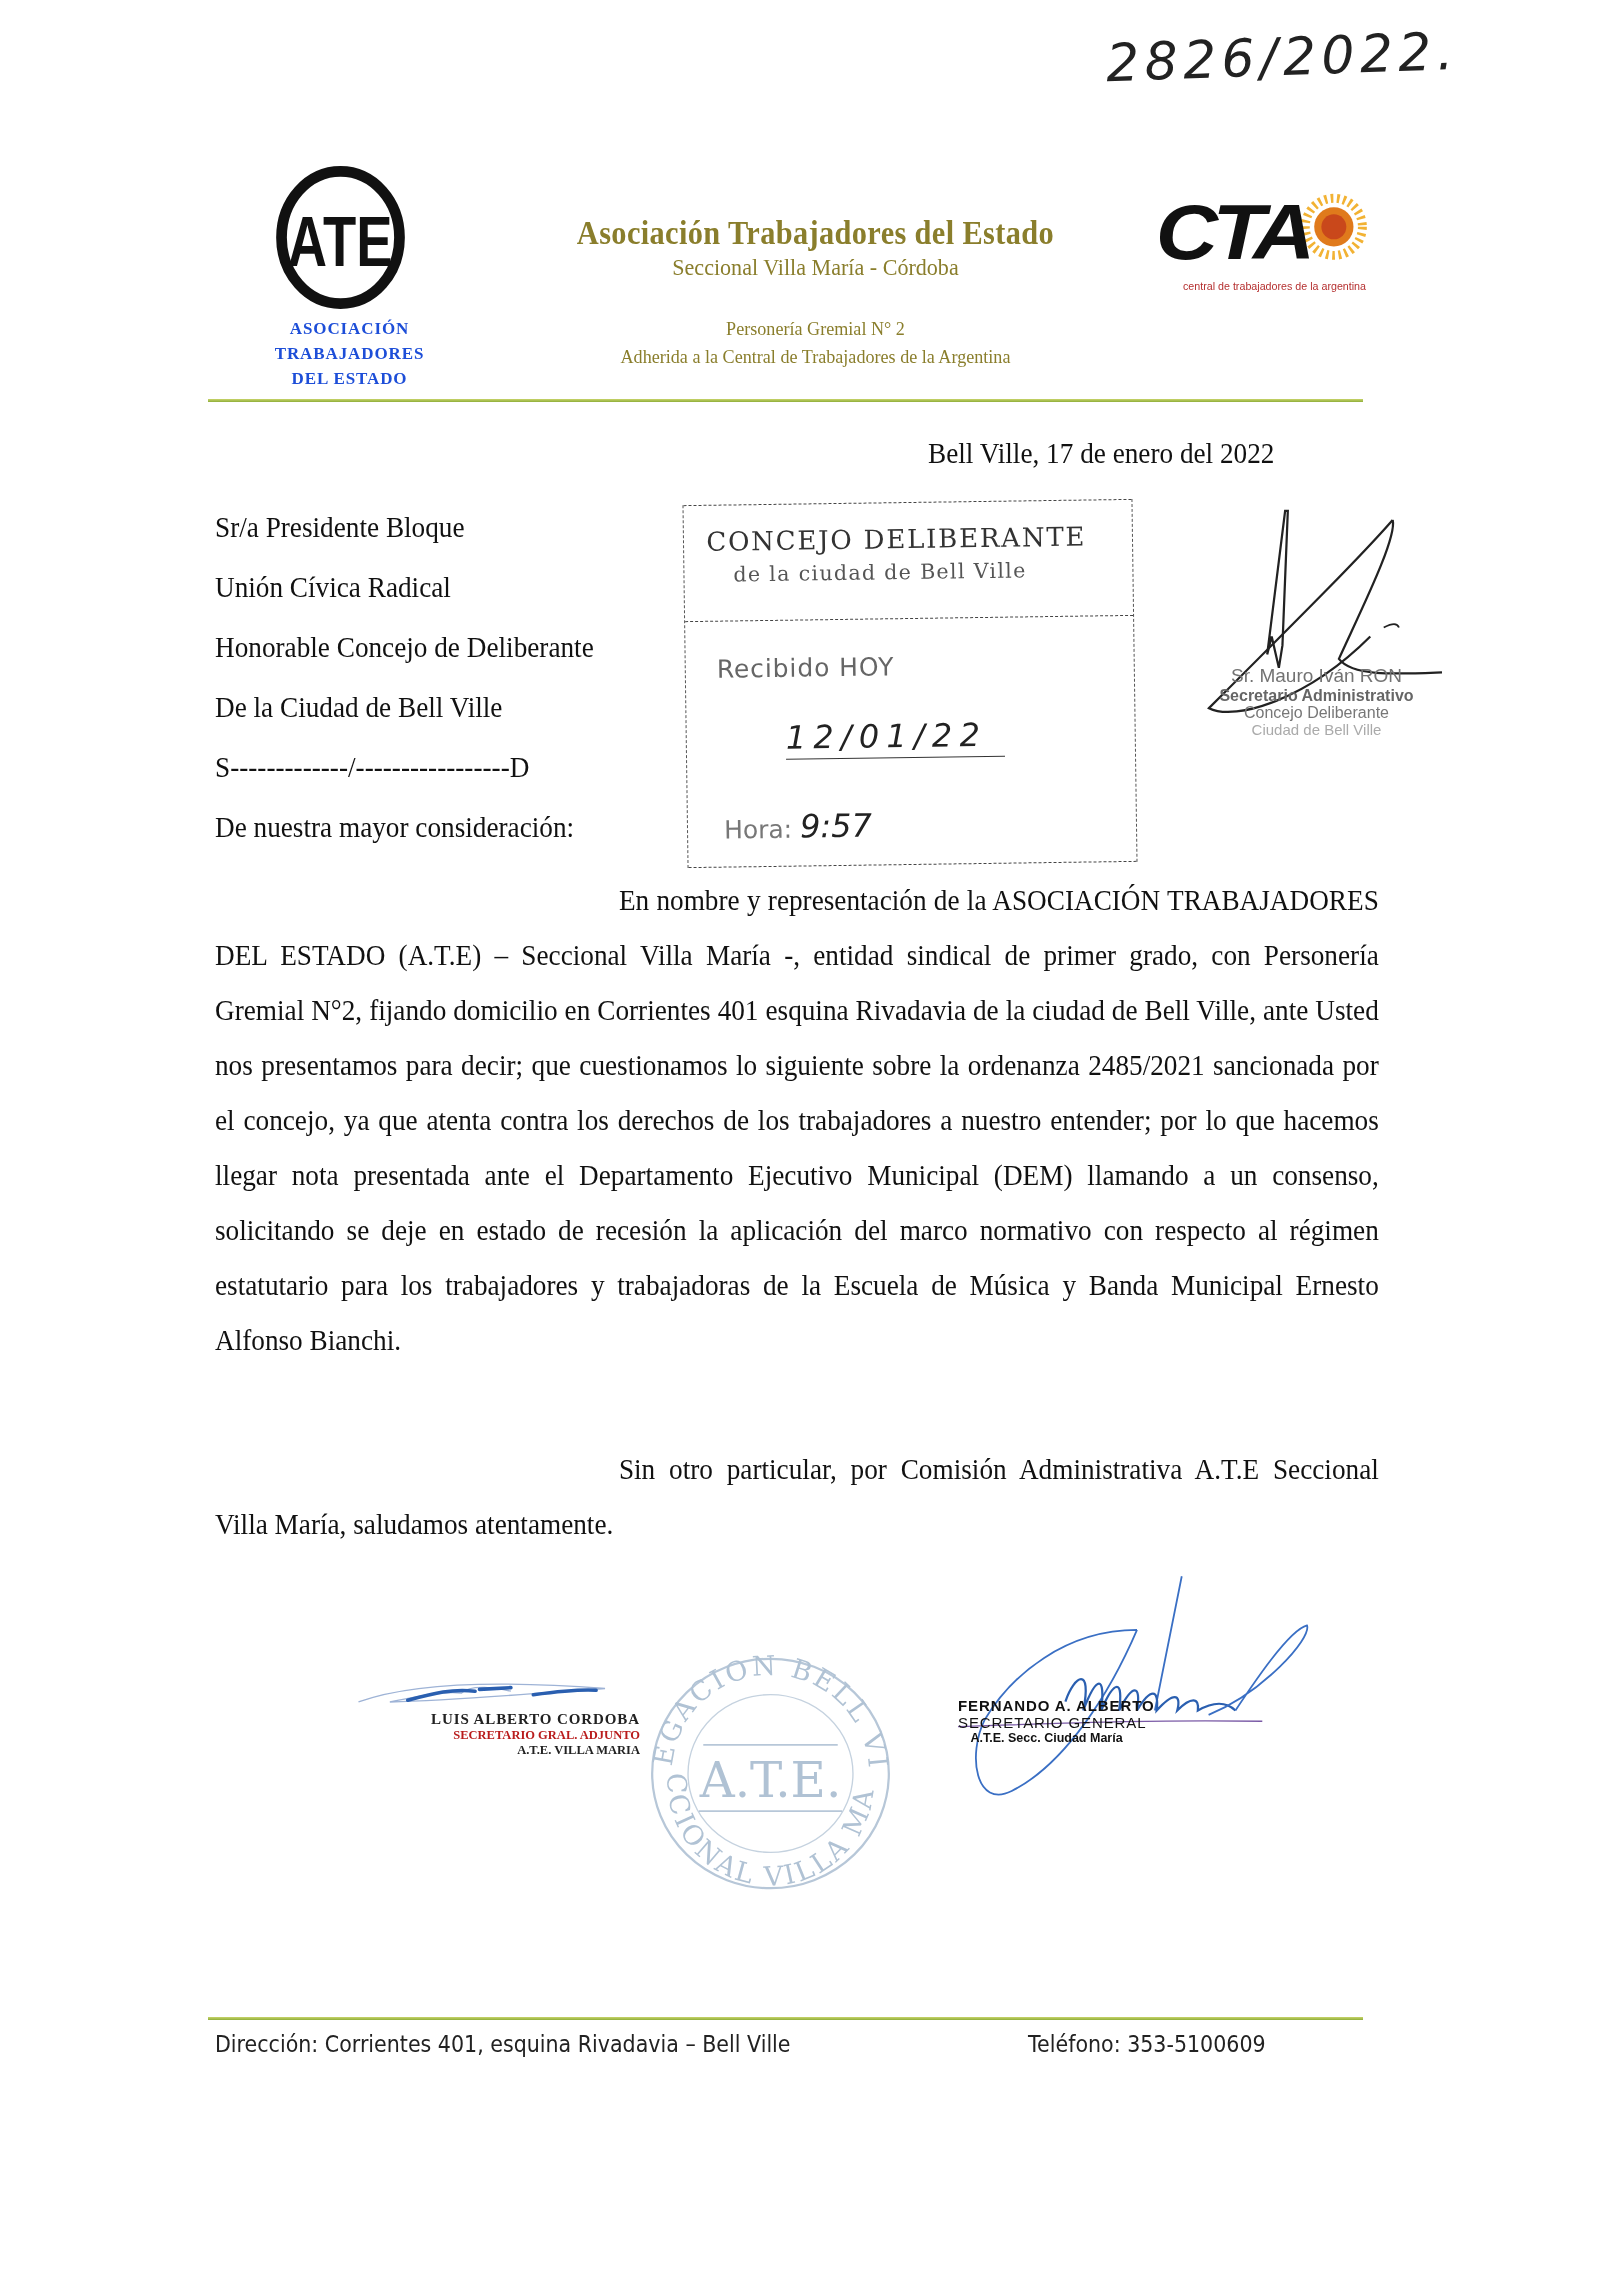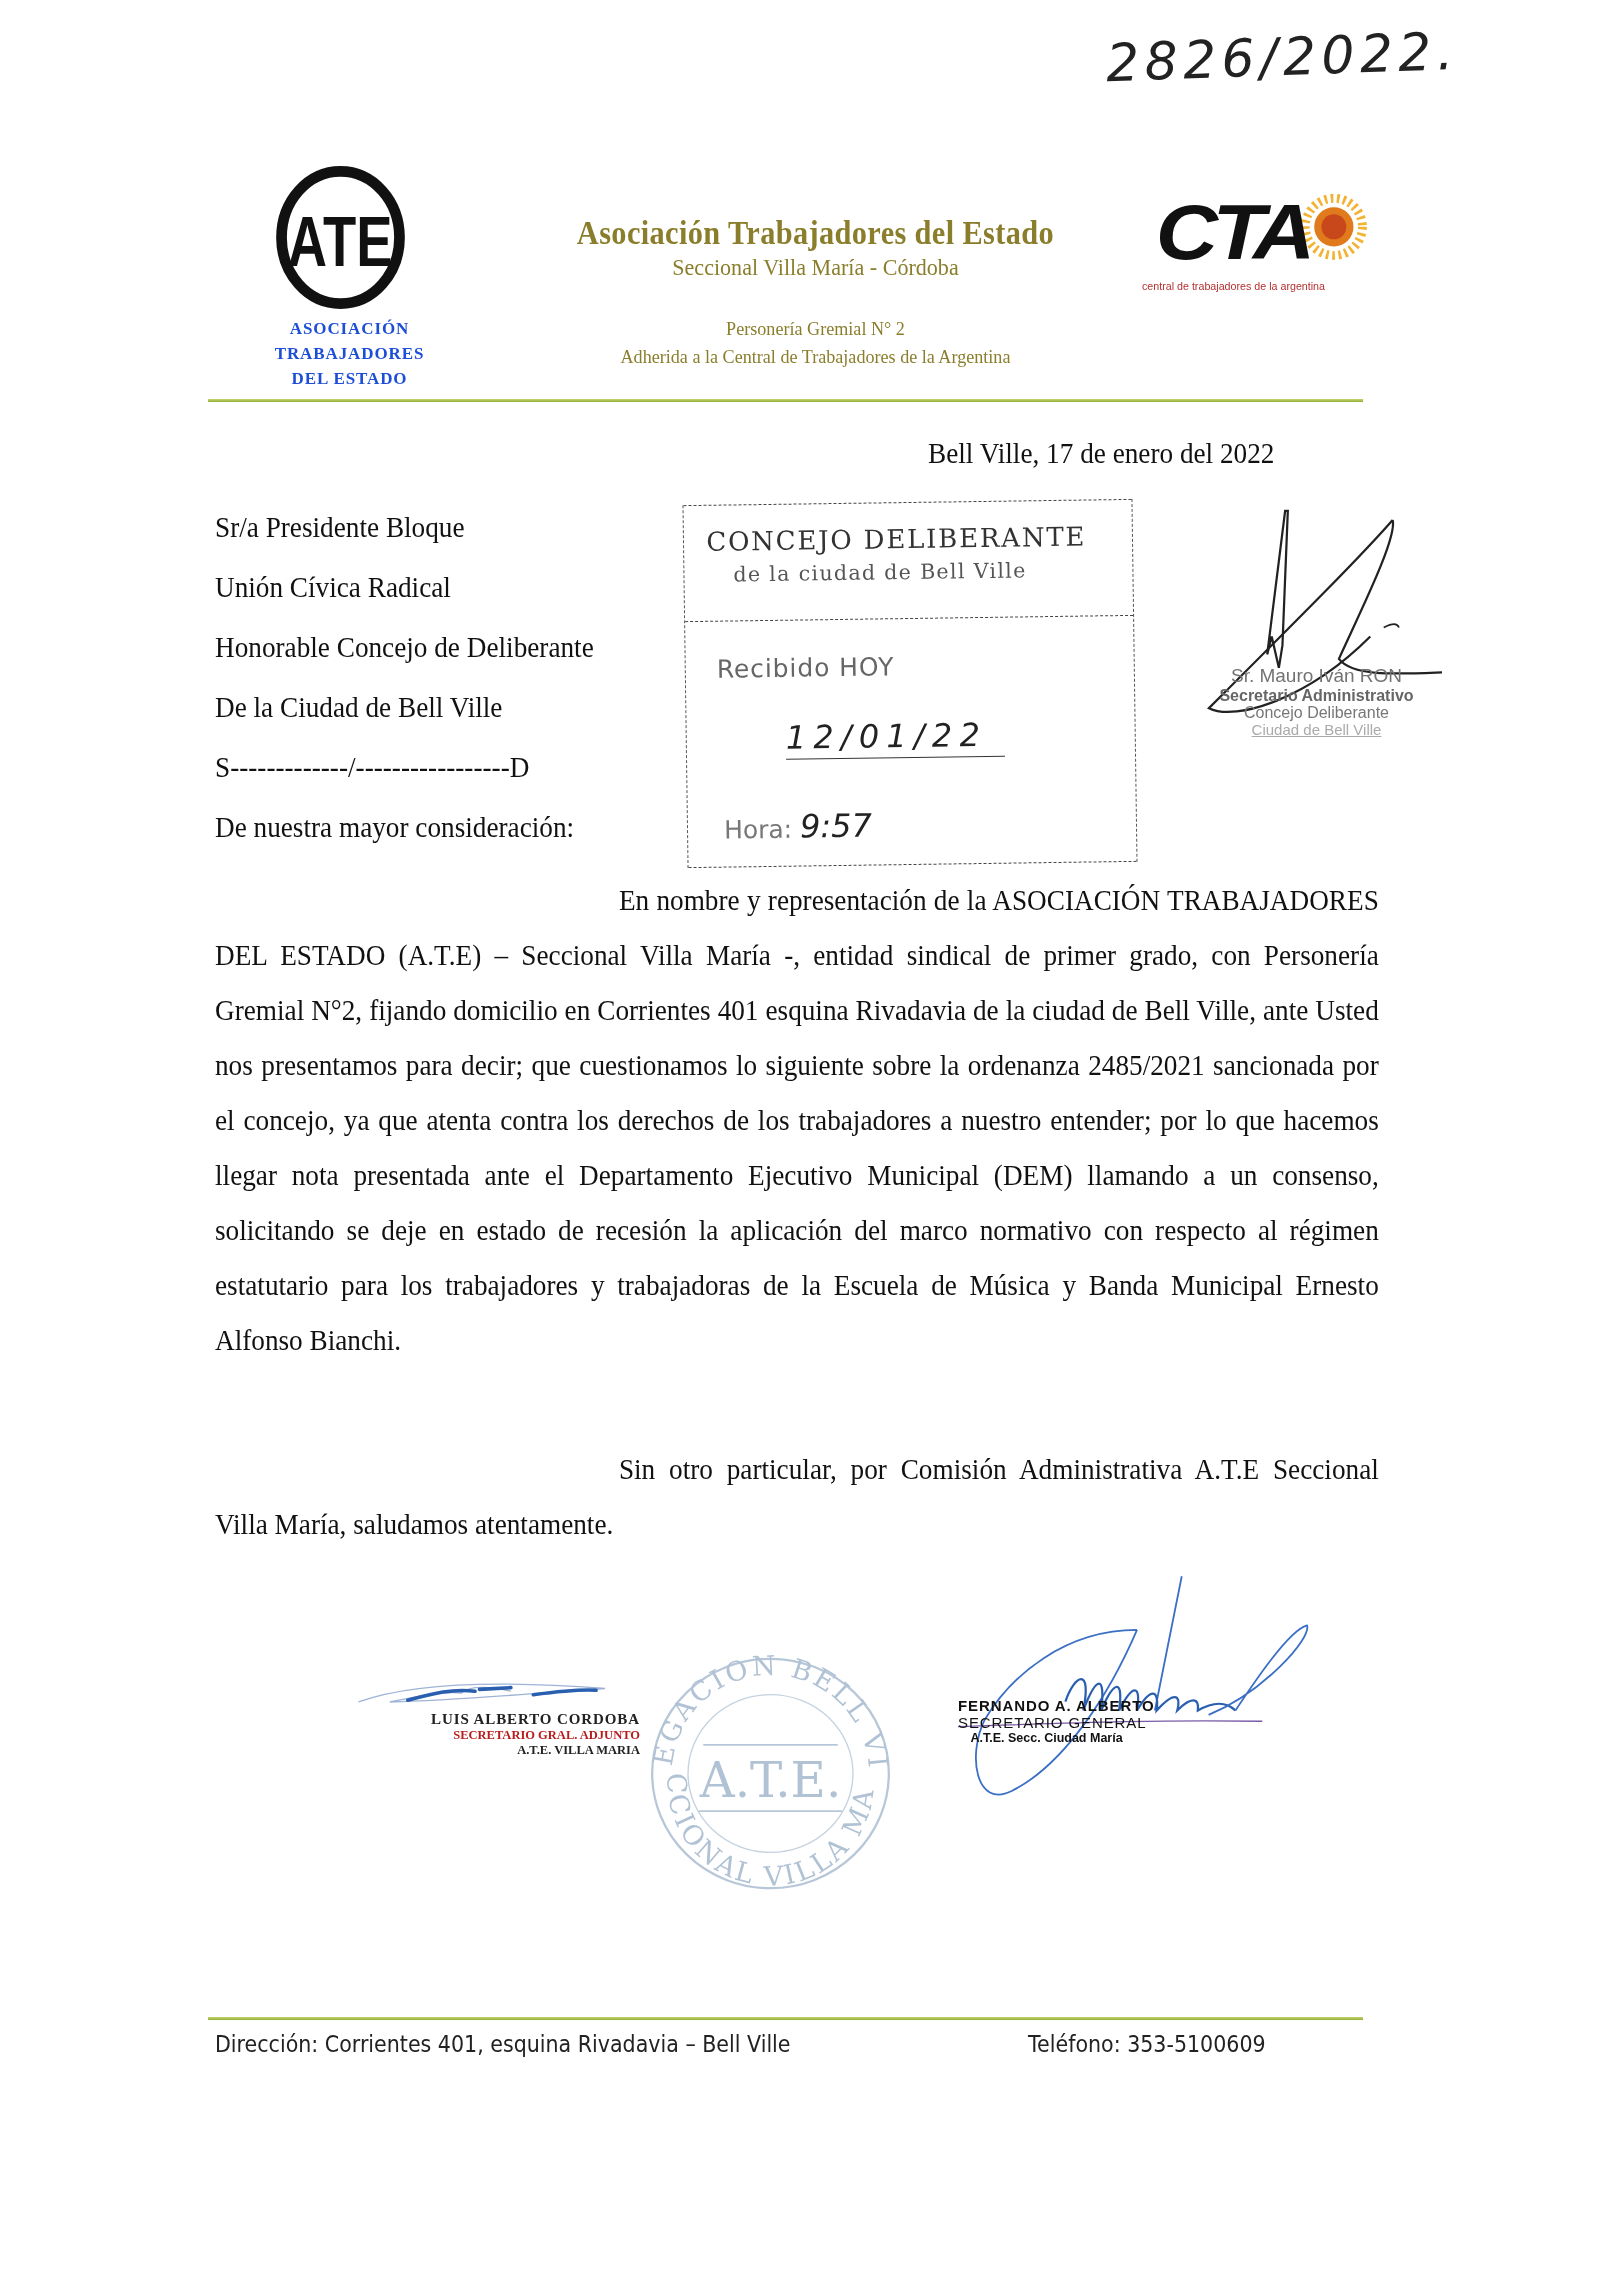--- a/index.html
+++ b/index.html
@@ -24,21 +24,21 @@
 
   
   .header-center { left: 502px; top: 215px; width: 627px; text-align: center; }
   .header-title { font-size: 33px; color: #8a7e2c; font-weight: bold; letter-spacing: 0.4px; transform: scaleX(0.92); }
   .header-sub { font-size: 24px; color: #8a7e2c; margin-top: 1.8px; transform: scaleX(0.92); }
   .header-pers { font-size: 19.7px; color: #8a7e2c; margin-top: 36px; transform: scaleX(0.92); }
   .header-adh { font-size: 19.7px; color: #8a7e2c; margin-top: 5.4px; transform: scaleX(0.92); }
 
   
   .cta-logo { left: 1146px; top: 184px; width: 224px; height: 116px; }
-  .cta-caption { left: 1142px; top: 280px; width: 224px; text-align: left; font-family: "Liberation Sans", sans-serif; font-size: 10.7px; color: #b53030; }
+  .cta-caption { left: 1142px; top: 280px; width: 224px; text-align: right; font-family: "Liberation Sans", sans-serif; font-size: 10.7px; color: #b53030; }
 
   .green-rule { left: 208px; width: 1155px; height: 2.7px; background: linear-gradient(#c8d46a, #8fae3a); }
 
   
   .date-line { left: 928px; top: 437px; font-size: 29.6px; transform: scaleX(0.92); transform-origin: left; }
 
   .addressee { left: 215px; top: 497px; font-size: 29.6px; line-height: 60px; transform: scaleX(0.92); transform-origin: left; }
 
   
   .stamp {
@@ -55,21 +55,21 @@
   .stamp-date { position: absolute; left: 99px; top: 215px; font-family: "DejaVu Sans", sans-serif; font-style: italic; font-size: 32px; color: #222; letter-spacing: 7.2px; border-bottom: 1.8px solid #333; padding: 0 18px 1.8px 0; }
   .stamp-hora { position: absolute; left: 36px; top: 304px; font-family: "DejaVu Sans", sans-serif; font-size: 25px; color: #777; }
   .stamp-hora-val { font-style: italic; font-size: 32px; color: #222; }
 
   
   .ron-sig { left: 1182px; top: 502px; width: 269px; height: 242px; }
   .ron-text { left: 1182px; top: 665px; width: 269px; text-align: center; font-family: "Liberation Sans", sans-serif; color: #555; }
   .ron-name { font-size: 19px; color: #737373; }
   .ron-role { font-size: 16px; line-height: 17px; color: #666; font-weight: bold; }
   .ron-org { font-size: 16px; line-height: 17px; color: #777; }
-  .ron-city { font-size: 15px; line-height: 17px; color: #aaa; text-decoration: underline; }
+  .ron-city { font-size: 15px; line-height: 17px; color: #aaa; }
 
   .paragraph {
     left: 215px; width: 1164px; font-size: 29.6px; line-height: 55px; text-align: justify;
     transform: scaleX(0.92); transform-origin: left;
   }
   .p1 { top: 873px; text-indent: 439px; width: 1265px; }
   .p2 { top: 1442px; text-indent: 439px; width: 1265px; }
 
   
   .sig-left-scribble { left: 354px; top: 1675px; width: 260px; height: 36px; }

